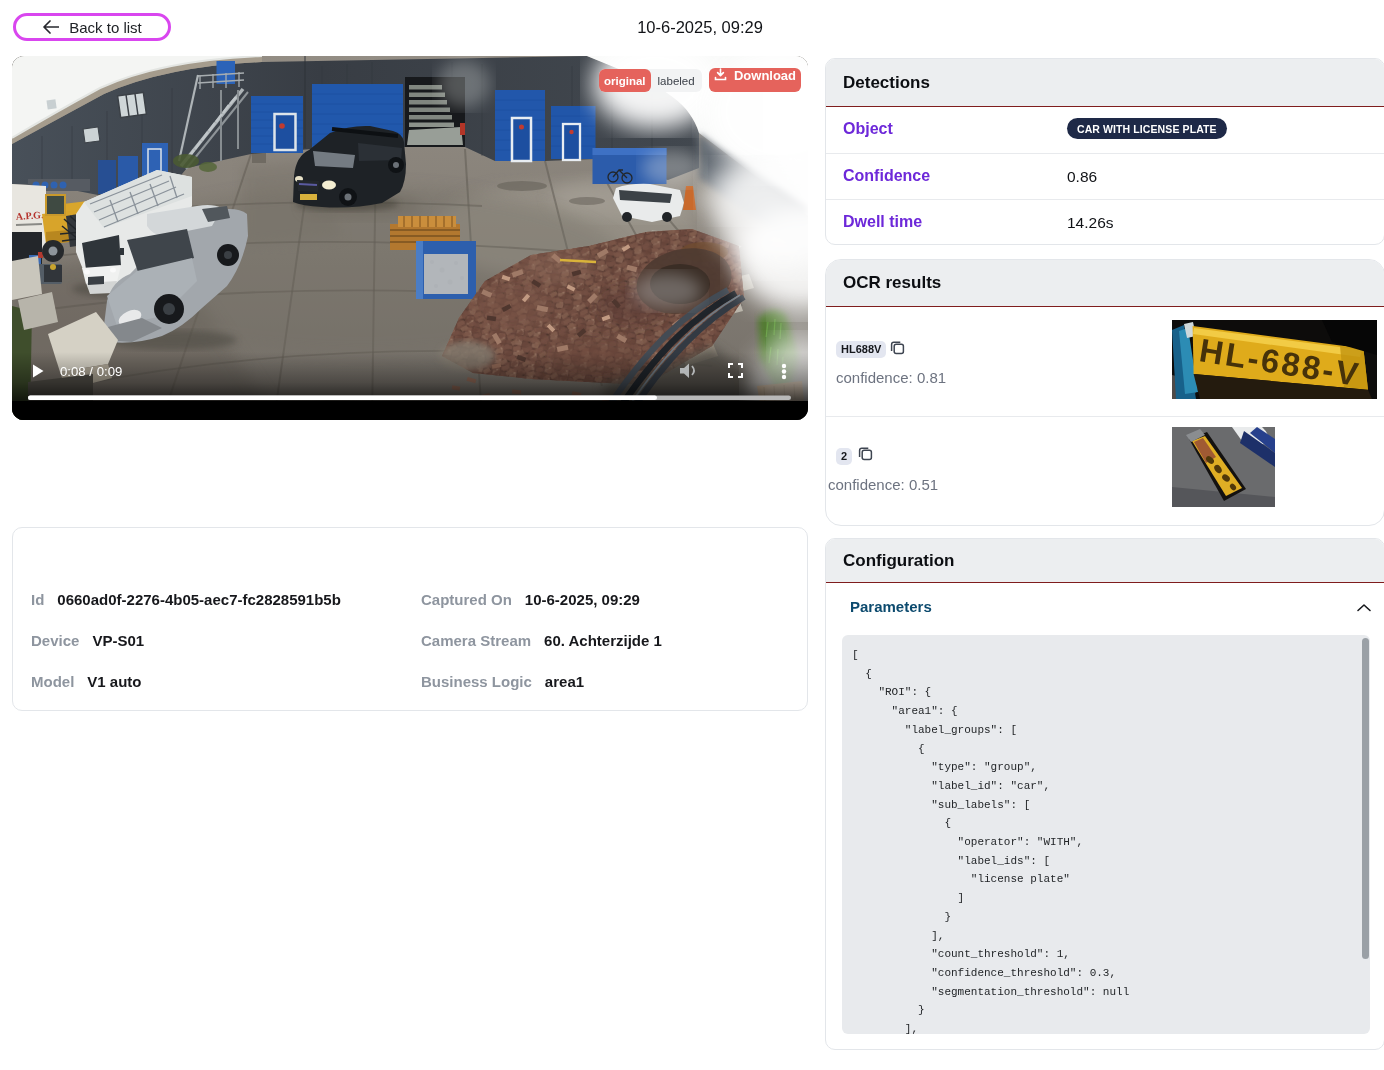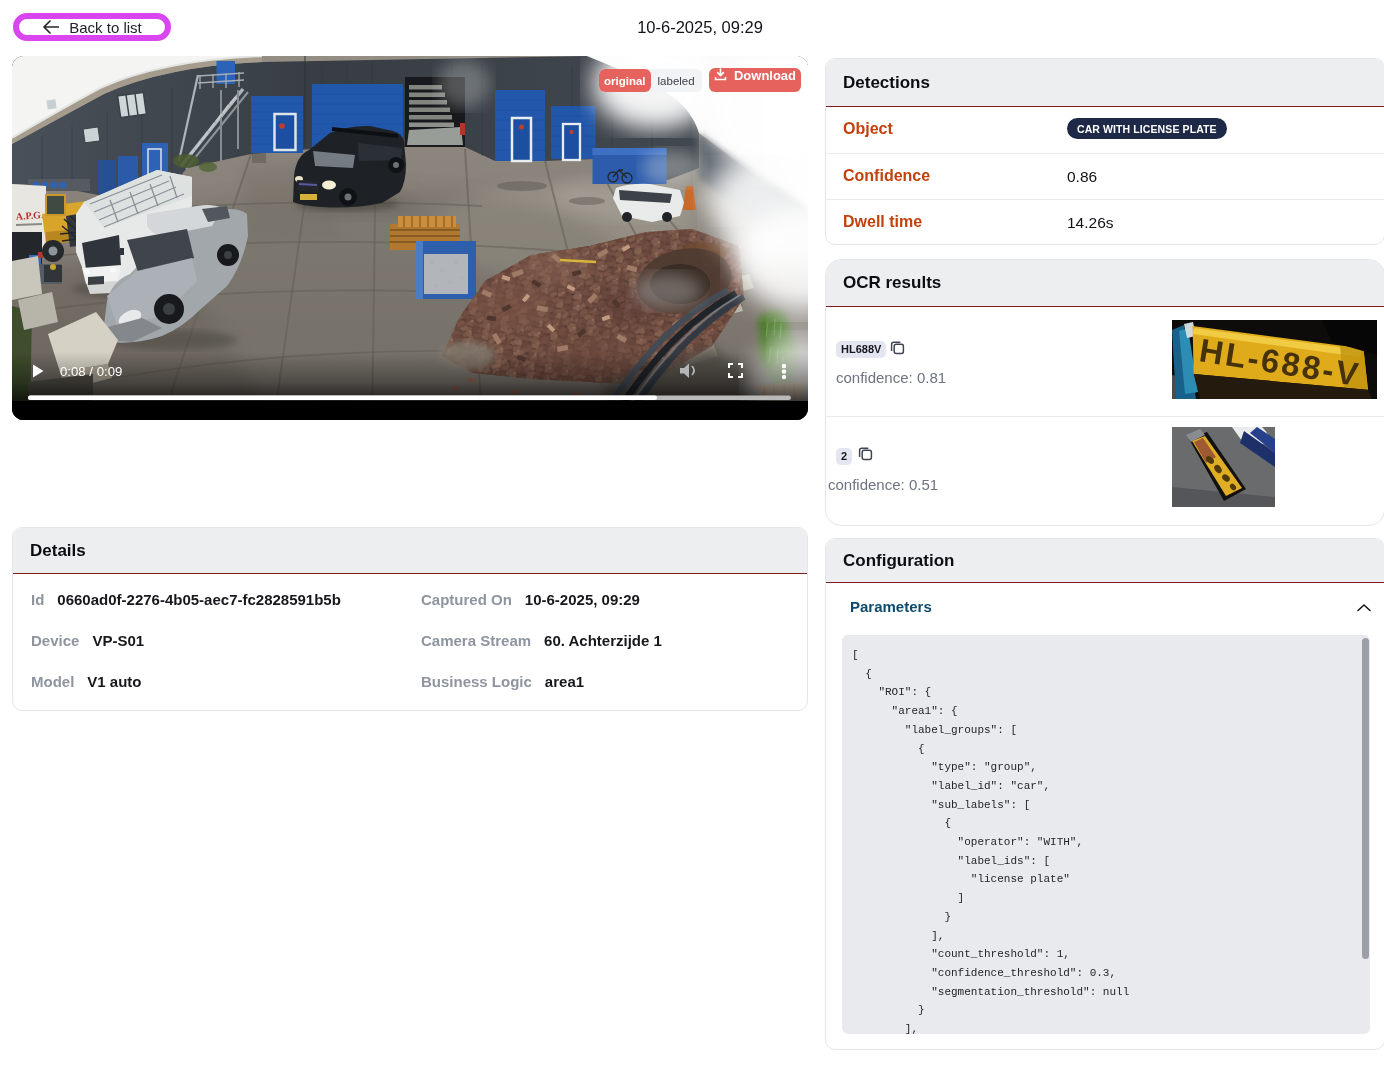--- a/index.html
+++ b/index.html
@@ -1,39 +1,39 @@
 <!DOCTYPE html>
 <html><head>
 <meta charset="utf-8">
 <style>
   * { margin:0; padding:0; box-sizing:border-box; }
   html,body { width:1384px; height:1070px; background:#fff; overflow:hidden;
     font-family:"Liberation Sans", sans-serif; color:#17181c; }
   .abs { position:absolute; }
-  .backbtn { left:13px; top:13px; width:158px; height:28px; border:6px solid #d946ef;
+  .backbtn { left:13px; top:13px; width:158px; height:28px; border:3px solid #d946ef;
     border-radius:15px; display:flex; align-items:center; justify-content:center; gap:10px;
     font-size:15px; color:#202327; background:#fff; }
   .pagedate { left:0; top:18px; width:1400px; text-align:center; font-size:16.5px; color:#111317; }
   .card { background:#fff; border:1px solid #e3e6ea; border-radius:10px; overflow:hidden; }
   .cardhead { background:#eceef0; border-bottom:1px solid #7f1d1d; display:flex; align-items:center;
     padding-left:17px; font-weight:bold; font-size:17px; color:#0c0e12; }
   #video { left:12px; top:56px; width:796px; height:364px; border-radius:12px; overflow:hidden; background:#000; }
   .seg { left:591px; top:69px; height:23px; background:#f2f3f4; border-radius:6px; display:flex; align-items:center; font-size:11.5px;margin-left:8px; }
   .seg .on { background:#e5635c; color:#fff; font-weight:bold; border-radius:6px; height:23px; padding:0 5px; display:flex; align-items:center; }
   .seg .off { color:#3c4149; padding:0 7px; }
   .dlbtn { left:709px; top:68px; width:92px; height:24px; background:#e5635c; border-radius:6px; color:#fff;
     font-weight:bold; font-size:13px; display:flex; justify-content:center; gap:7px; }
   #details { left:12px; top:527px; width:796px; height:184px; }
   #details .cardhead { height:46px; }
   .drow { position:absolute; font-size:15px; height:20px; display:flex; align-items:center; white-space:nowrap;font-weight:bold; }
   .dlabel { color:#8e959f; margin-right:13px; }
   #detections { left:825px; top:58px; width:560px; height:187px; }
   #detections .cardhead { height:48px; }
   .trow { position:absolute; left:0; width:560px; height:46px; }
-  .tlabel { position:absolute; left:17px; top:13px; font-weight:bold; font-size:16px; color:#c2410c; }
+  .tlabel { position:absolute; left:17px; top:13px; font-weight:bold; font-size:16px; color:#6d28d9; }
   .tval  { position:absolute; left:241px; top:14px; font-size:15.5px; color:#111317; }
   .navypill { display:inline-flex; align-items:center; height:21px; padding:0 10px; border-radius:11px;
     background:#1e2947; color:#fff; font-size:10.5px; font-weight:bold; letter-spacing:.1px; }
   #ocr { left:825px; top:259px; width:560px; height:267px;border-radius:16px; }
   #ocr .cardhead { height:47px; }
   .badge { display:inline-flex; align-items:center; height:17px; padding:0 5px; border-radius:5px;
     background:#e3e6f0; color:#15171c; font-size:11px; font-weight:bold; }
   .conf { position:absolute; font-size:15px; color:#6d7380; }
   .plate { position:absolute; overflow:hidden; }
   #config { left:825px; top:538px; width:560px; height:512px; }
@@ -496,21 +496,20 @@
 <div class="abs seg">
     <span class="on">original</span>
     <span class="off">labeled</span>
   </div>
 <div class="abs dlbtn"><svg width="13" height="13" viewBox="0 0 13 13">
       <path d="M6.5 1 L6.5 7 M3.6 4.6 L6.5 7.6 L9.4 4.6" stroke="#fff" stroke-width="1.6" fill="none" stroke-linecap="round" stroke-linejoin="round"></path>
       <path d="M1.5 9.5 L1.5 11.5 L11.5 11.5 L11.5 9.5" stroke="#fff" stroke-width="1.6" fill="none" stroke-linecap="round"></path>
     </svg>Download</div>
 
 <div class="abs card" id="details">
-  <div class="cardhead">Details</div>
   <div class="drow" style="left:18px; top:61px;"><span class="dlabel">Id</span>0660ad0f-2276-4b05-aec7-fc2828591b5b</div>
   <div class="drow" style="left:18px; top:102px;"><span class="dlabel">Device</span>VP-S01</div>
   <div class="drow" style="left:18px; top:143px;"><span class="dlabel">Model</span>V1 auto</div>
   <div class="drow" style="left:408px; top:61px;"><span class="dlabel">Captured On</span>10-6-2025, 09:29</div>
   <div class="drow" style="left:408px; top:102px;"><span class="dlabel">Camera Stream</span>60. Achterzijde 1</div>
   <div class="drow" style="left:408px; top:143px;"><span class="dlabel">Business Logic</span>area1</div>
 </div>
 
 <div class="abs card" id="detections">
   <div class="cardhead">Detections</div>

